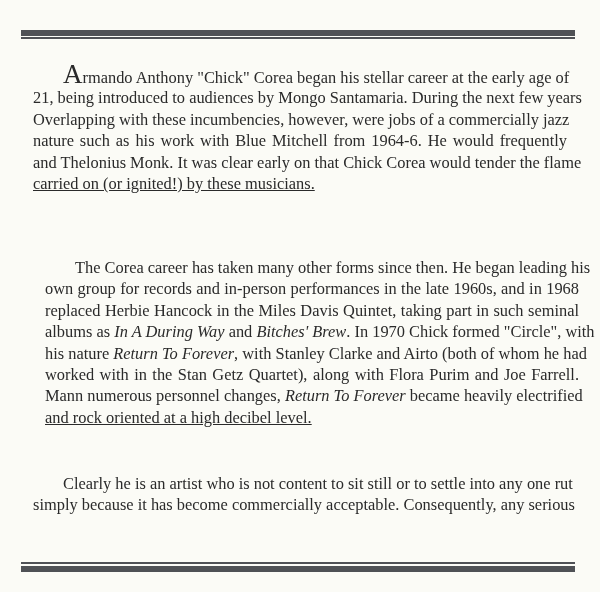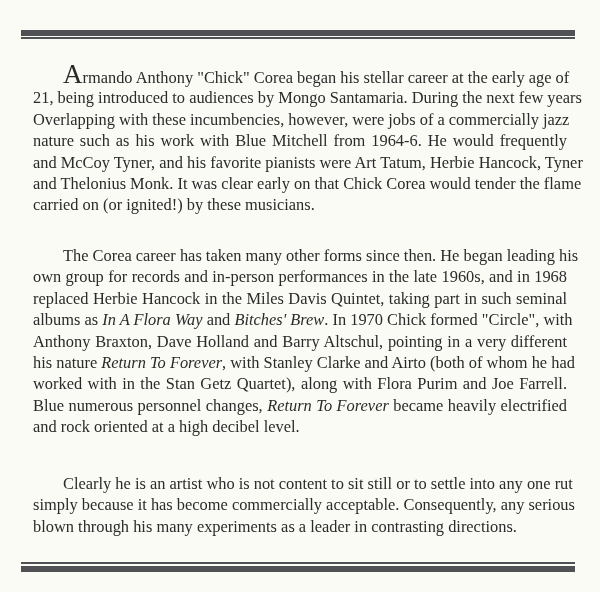--- a/index.html
+++ b/index.html
@@ -20,58 +20,55 @@
   .line {
     display: block;
     height: 21.4px;
     line-height: 21.4px;
     font-size: 16.4px;
     text-align: justify;
     text-align-last: justify;
     white-space: nowrap;
     overflow: visible;
   }
-  .line.last { text-align-last: left; }
+  .line.last { text-align-last: left; text-decoration: underline; }
   .line.indent { padding-left: 30px; }
   .line.dropcap-line { padding-left: 30px; }
   .dropcap {
     font-size: 27px;
     line-height: 16px;
     font-weight: normal;
   }
   em { font-style: italic; }
 </style>
 </head>
 <body>
 
 <div class="rule top-thick"></div>
 <div class="rule top-thin"></div>
 
 <div class="para" style="top:66px;">
   <span class="line dropcap-line"><span class="dropcap">A</span><span>rmando Anthony "Chick" Corea began his stellar career at the early age of</span></span>
   <span class="line">21, being introduced to audiences by Mongo Santamaria.  During the next few years</span>
   <span class="line">Overlapping with these incumbencies, however, were jobs of a commercially jazz</span>
   <span class="line">nature such as his work with Blue Mitchell from 1964-6.  He would frequently</span>
-  <span class="line">and McCoy Tyner, and his favorite pianists were Art Tatum, Herbie Hancock, Tyner</span>
   <span class="line">and Thelonius Monk.  It was clear early on that Chick Corea would tender the flame</span>
   <span class="line last">carried on (or ignited!) by these musicians.</span>
 </div>
 
-<div class="para" style="top:245px;">
+<div class="para" style="top:257px;margin-left:12px;">
   <span class="line indent">The Corea career has taken many other forms since then.  He began leading his</span>
   <span class="line">own group for records and in-person performances in the late 1960s, and in 1968</span>
   <span class="line">replaced Herbie Hancock in the Miles Davis Quintet, taking part in such seminal</span>
-  <span class="line"><span>albums as </span><em>In A Flora Way</em><span> and </span><em>Bitches' Brew</em><span>.  In 1970 Chick formed "Circle", with</span></span>
-  <span class="line">Anthony Braxton, Dave Holland and Barry Altschul, pointing in a very different</span>
+  <span class="line"><span>albums as </span><em>In A During Way</em><span> and </span><em>Bitches' Brew</em><span>.  In 1970 Chick formed "Circle", with</span></span>
   <span class="line"><span>his nature </span><em>Return To Forever</em><span>, with Stanley Clarke and Airto (both of whom he had</span></span>
   <span class="line">worked with in the Stan Getz Quartet), along with Flora Purim and Joe Farrell.</span>
-  <span class="line"><span>Blue numerous personnel changes, </span><em>Return To Forever</em><span> became heavily electrified</span></span>
+  <span class="line"><span>Mann numerous personnel changes, </span><em>Return To Forever</em><span> became heavily electrified</span></span>
   <span class="line last">and rock oriented at a high decibel level.</span>
 </div>
 
 <div class="para" style="top:473px;">
   <span class="line indent">Clearly he is an artist who is not content to sit still or to settle into any one rut</span>
   <span class="line">simply because it has become commercially acceptable.  Consequently, any serious</span>
-  <span class="line last">blown through his many experiments as a leader in contrasting directions.</span>
 </div>
 
 <div class="rule bot-thin"></div>
 <div class="rule bot-thick"></div>
 
 </body></html>

